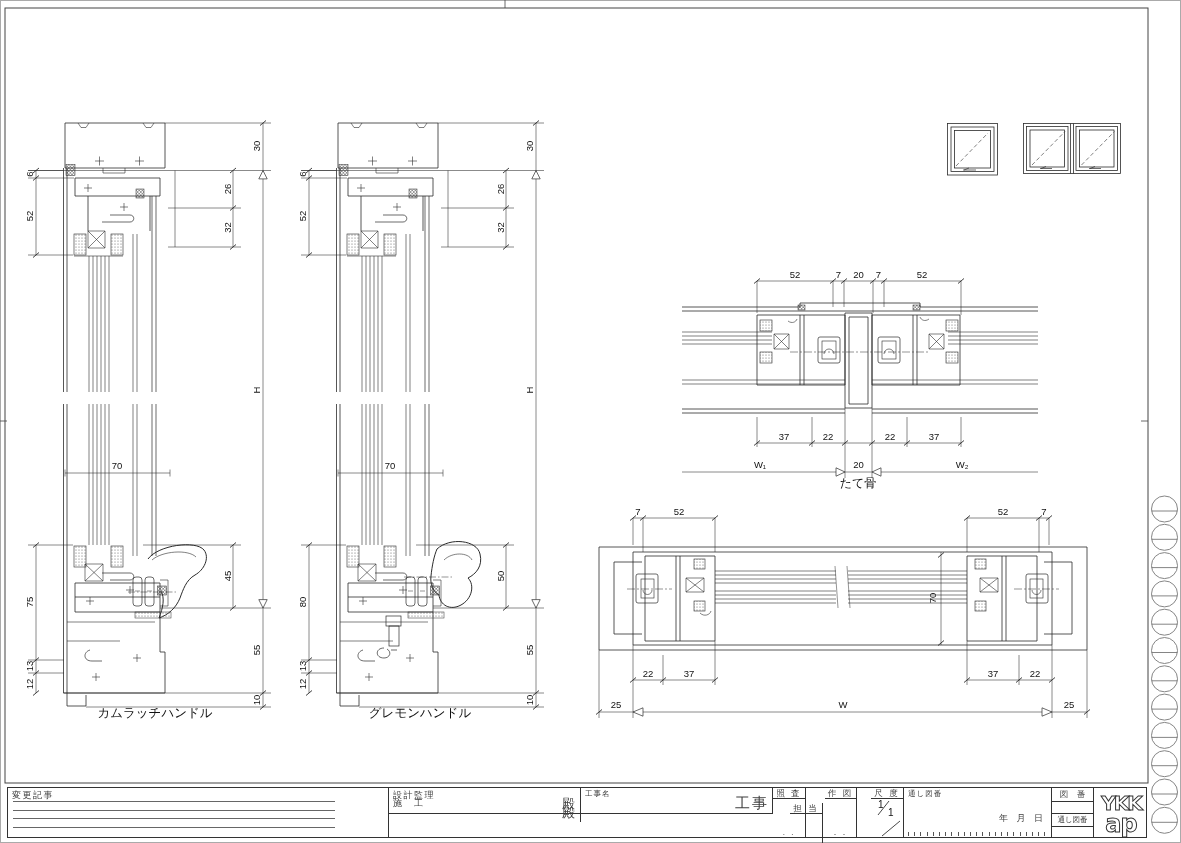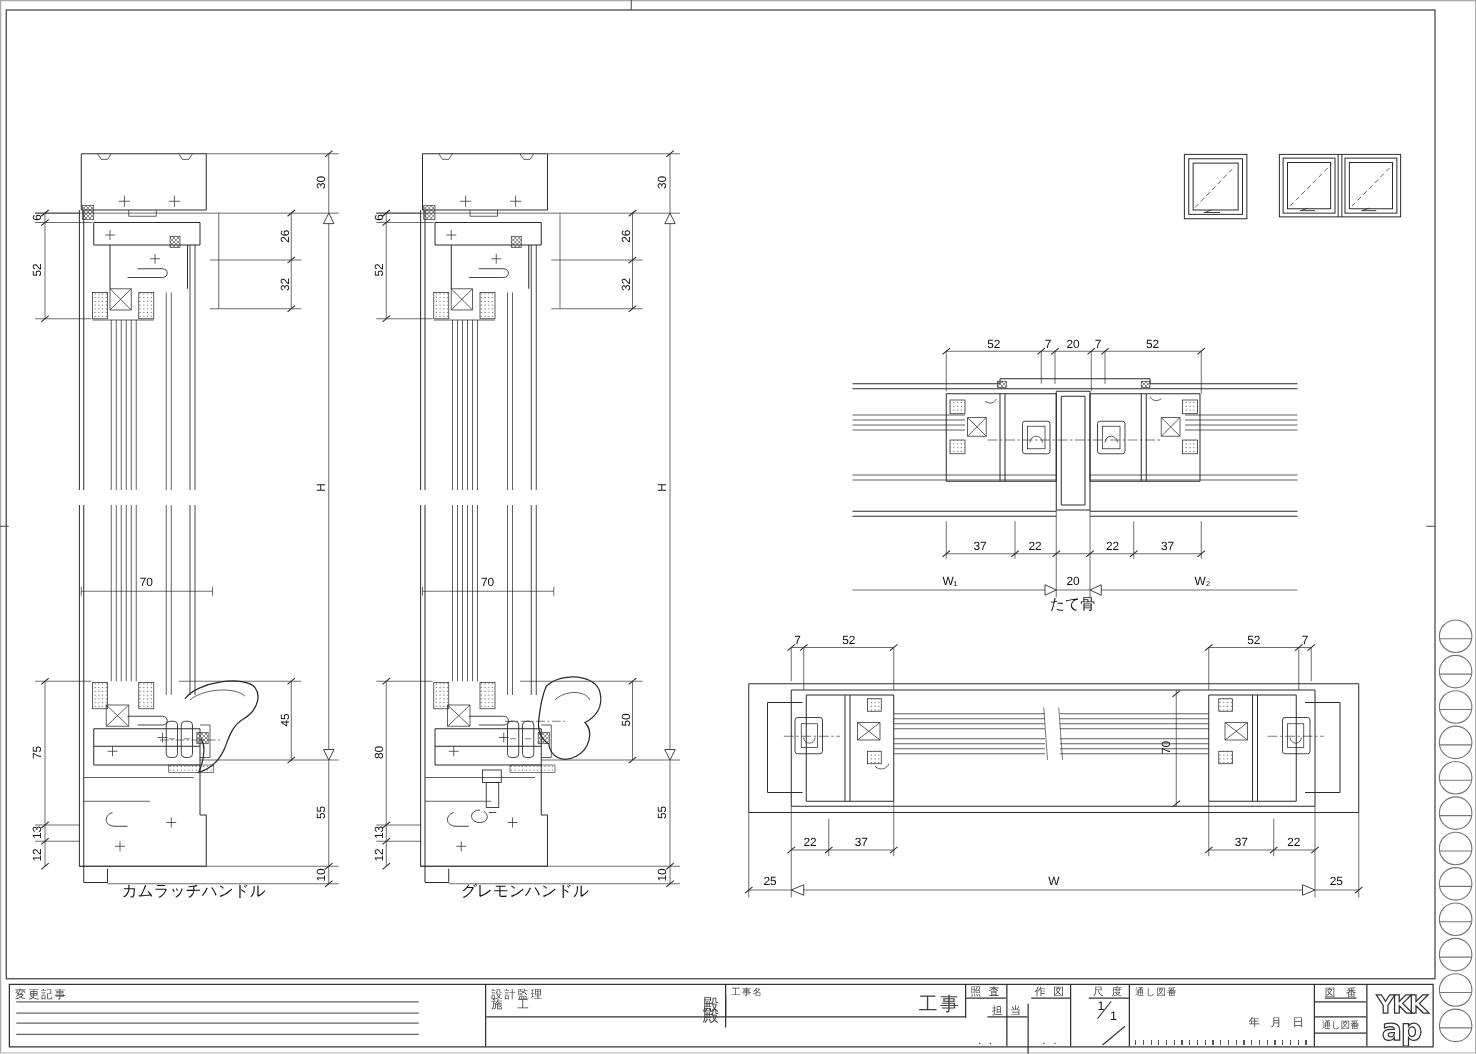--- a/index.html
+++ b/index.html
@@ -30,21 +30,21 @@
   .hcol{top:0;height:100%;border-right:1px solid #333;}
   .hcol .hd{position:absolute;top:0;left:0;right:0;height:10px;border-bottom:1px solid #333;
             font-size:8.5px;text-align:center;letter-spacing:2px;line-height:10px;}
   .hcol .dots{position:absolute;bottom:0;left:0;right:0;text-align:center;font-size:9px;letter-spacing:2px;}
   .c-appr{left:896px;top:0;width:148px;height:100%;border-right:1px solid #333;}
   .apprdate{position:absolute;right:5px;bottom:12px;font-size:9px;letter-spacing:3px;}
   .comb{position:absolute;left:4px;right:4px;bottom:1px;height:4px;
         background:repeating-linear-gradient(90deg,#555 0 1px,transparent 1px 6.2px);}
   .c-fig{left:1044px;top:0;width:42px;height:100%;border-right:1px solid #333;}
   .figrow{position:absolute;left:0;right:0;text-align:center;}
-  .fr1{top:0;height:13px;border-bottom:1px solid #333;font-size:8.5px;line-height:13px;text-decoration:underline;}
+  .fr1{top:0;height:13px;border-bottom:1px solid #333;font-size:8.5px;line-height:13px;}
   .fr2{top:13px;height:12px;border-bottom:1px solid #333;}
   .fr3{top:25px;height:13px;border-bottom:1px solid #333;font-size:7.5px;line-height:13px;transform-origin:center;}
   .c-logo{left:1086px;top:0;width:54px;height:100%;}
 </style>
 </head>
 <body>
 
 <div class="sheet">
 
 <svg class="cad" width="1181" height="843" viewBox="0 0 1181 843">

